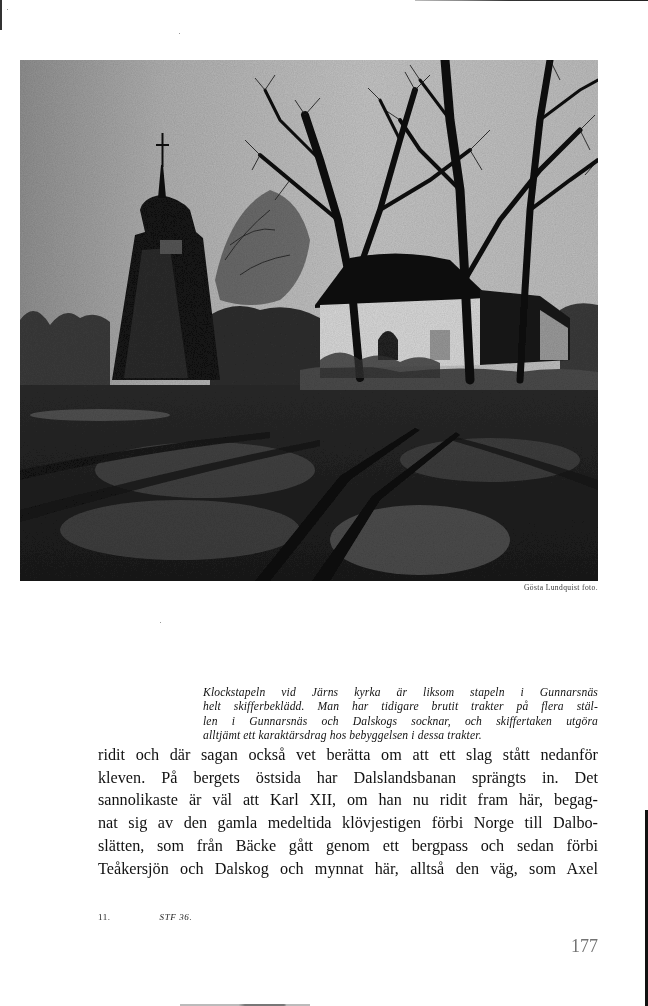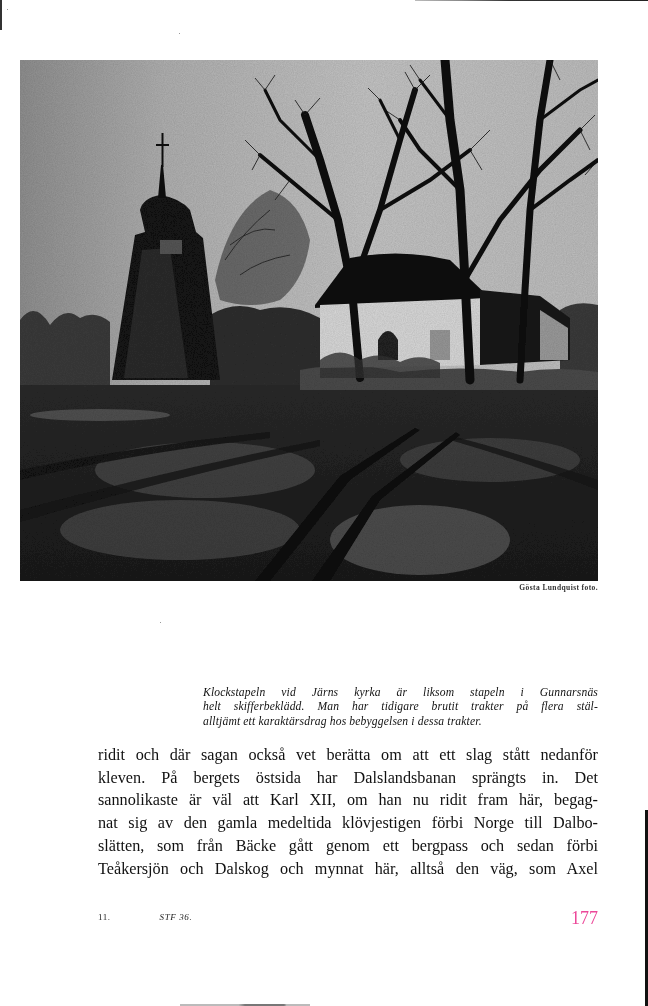--- a/index.html
+++ b/index.html
@@ -39,21 +39,20 @@
       background: #bdbdbd;
     }
     .photo svg { display: block; }
     .credit {
       position: absolute;
       right: 50px;
       top: 583px;
       font-size: 7.5px;
       letter-spacing: 0.4px;
       color: #333;
-      font-weight: bold;
     }
     .caption {
       position: absolute;
       left: 203px;
       top: 686px;
       width: 395px;
       font-style: italic;
       font-size: 11.6px;
       line-height: 14.4px;
       color: #111;
@@ -76,23 +75,23 @@
       left: 98px;
       top: 912px;
       font-size: 9px;
       letter-spacing: 0.6px;
       color: #222;
     }
     .footer-sig .sig-title { font-style: italic; margin-left: 6px; padding-left: 40px; }
     .page-number {
       position: absolute;
       right: 50px;
-      top: 908px;
+      top: 936px;
       font-size: 18px;
-      color: #ec4899;
+      color: #737373;
     }
     .speck { position: absolute; width: 1px; height: 1px; background: #999; }
   </style>
 </head>
 <body>
 
 <div class="scan-edge-left"></div>
 <div class="scan-edge-top"></div>
 <div class="scan-edge-right"></div>
 <div class="scan-edge-bottom"></div>
@@ -188,20 +187,21 @@
       <path d="M300 300 Q320 285 340 300 Q360 290 380 302 Q400 292 420 303 L420 318 L300 318 Z" fill="#333" opacity="0.8"></path>
     </g>
   </svg>
 </div>
 
 <div class="credit">Gösta Lundquist foto.</div>
 
 <div class="caption">
   <span class="line">Klockstapeln vid Järns kyrka är liksom stapeln i Gunnarsnäs</span>
   <span class="line">helt skifferbeklädd. Man har tidigare brutit trakter på flera stäl-</span>
+  <span class="line">len i Gunnarsnäs och Dalskogs socknar, och skiffertaken utgöra</span>
   <span class="line last">alltjämt ett karaktärsdrag hos bebyggelsen i dessa trakter.</span>
 </div>
 
 <div class="body-text">
   <span class="line">ridit och där sagan också vet berätta om att ett slag stått nedanför</span>
   <span class="line">kleven. På bergets östsida har Dalslandsbanan sprängts in. Det</span>
   <span class="line">sannolikaste är väl att Karl XII, om han nu ridit fram här, begag-</span>
   <span class="line">nat sig av den gamla medeltida klövjestigen förbi Norge till Dalbo-</span>
   <span class="line">slätten, som från Bäcke gått genom ett bergpass och sedan förbi</span>
   <span class="line">Teåkersjön och Dalskog och mynnat här, alltså den väg, som Axel</span>

